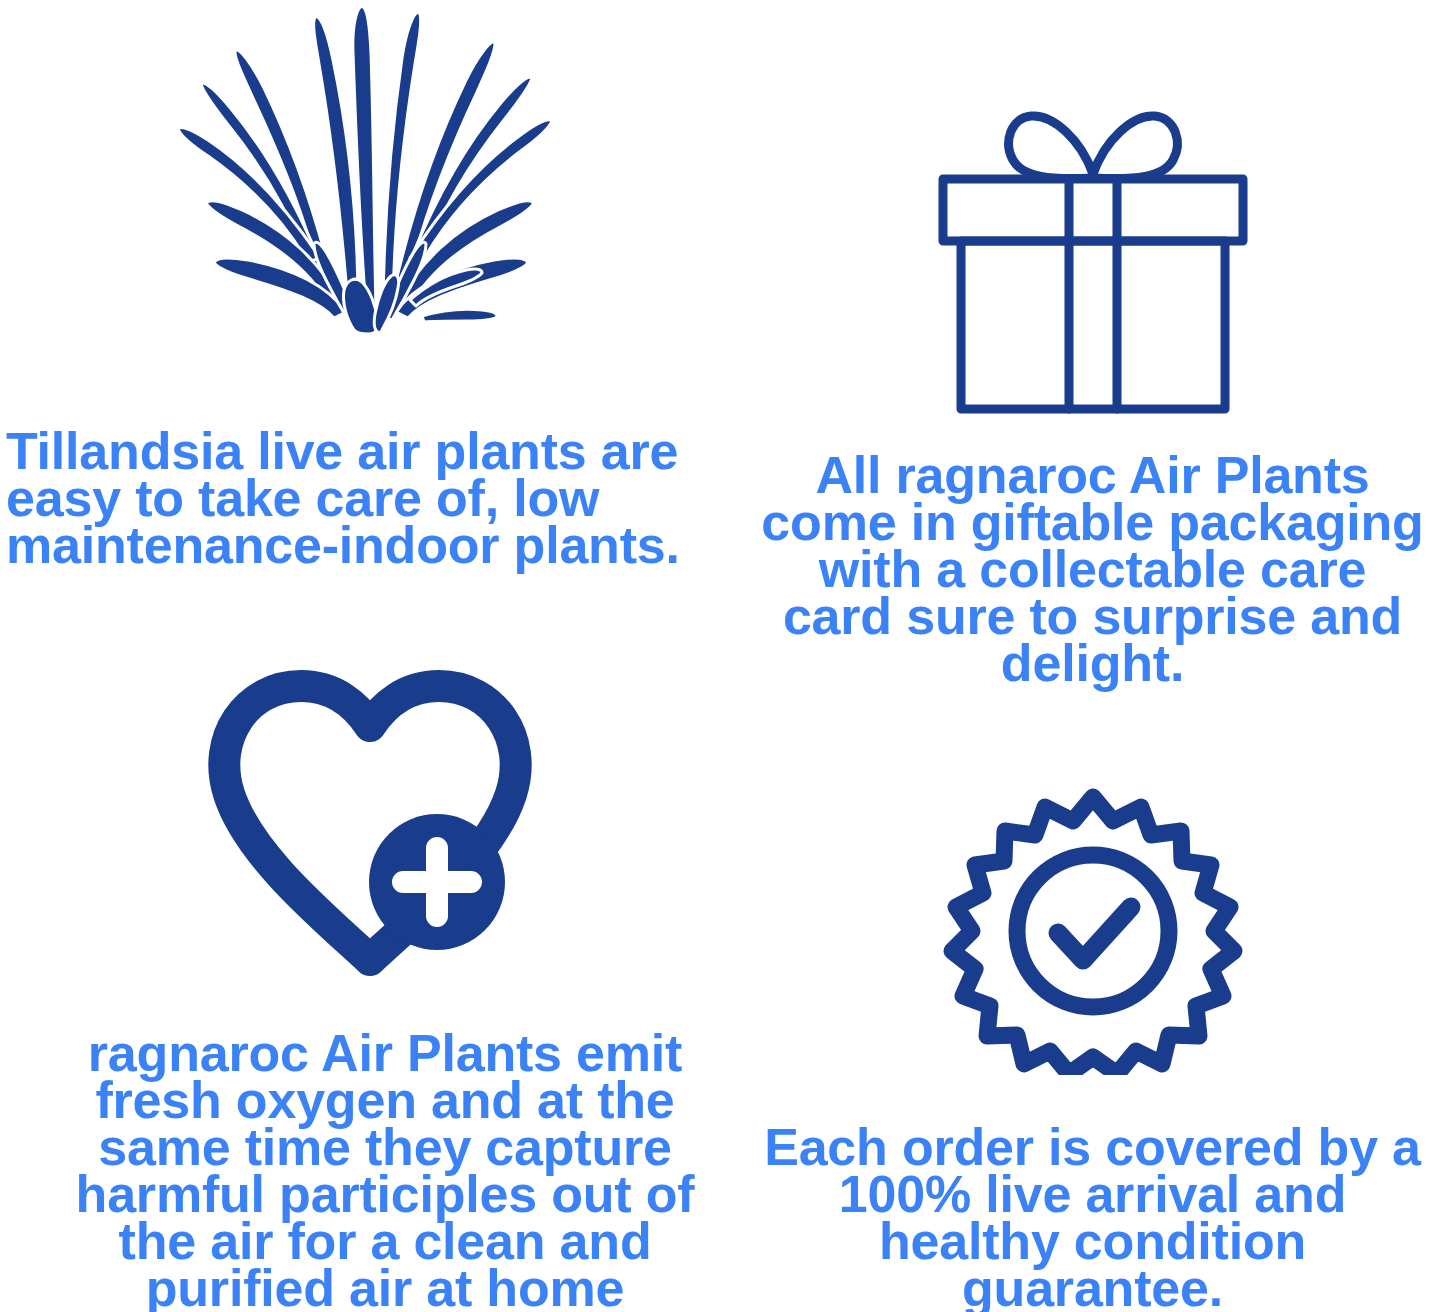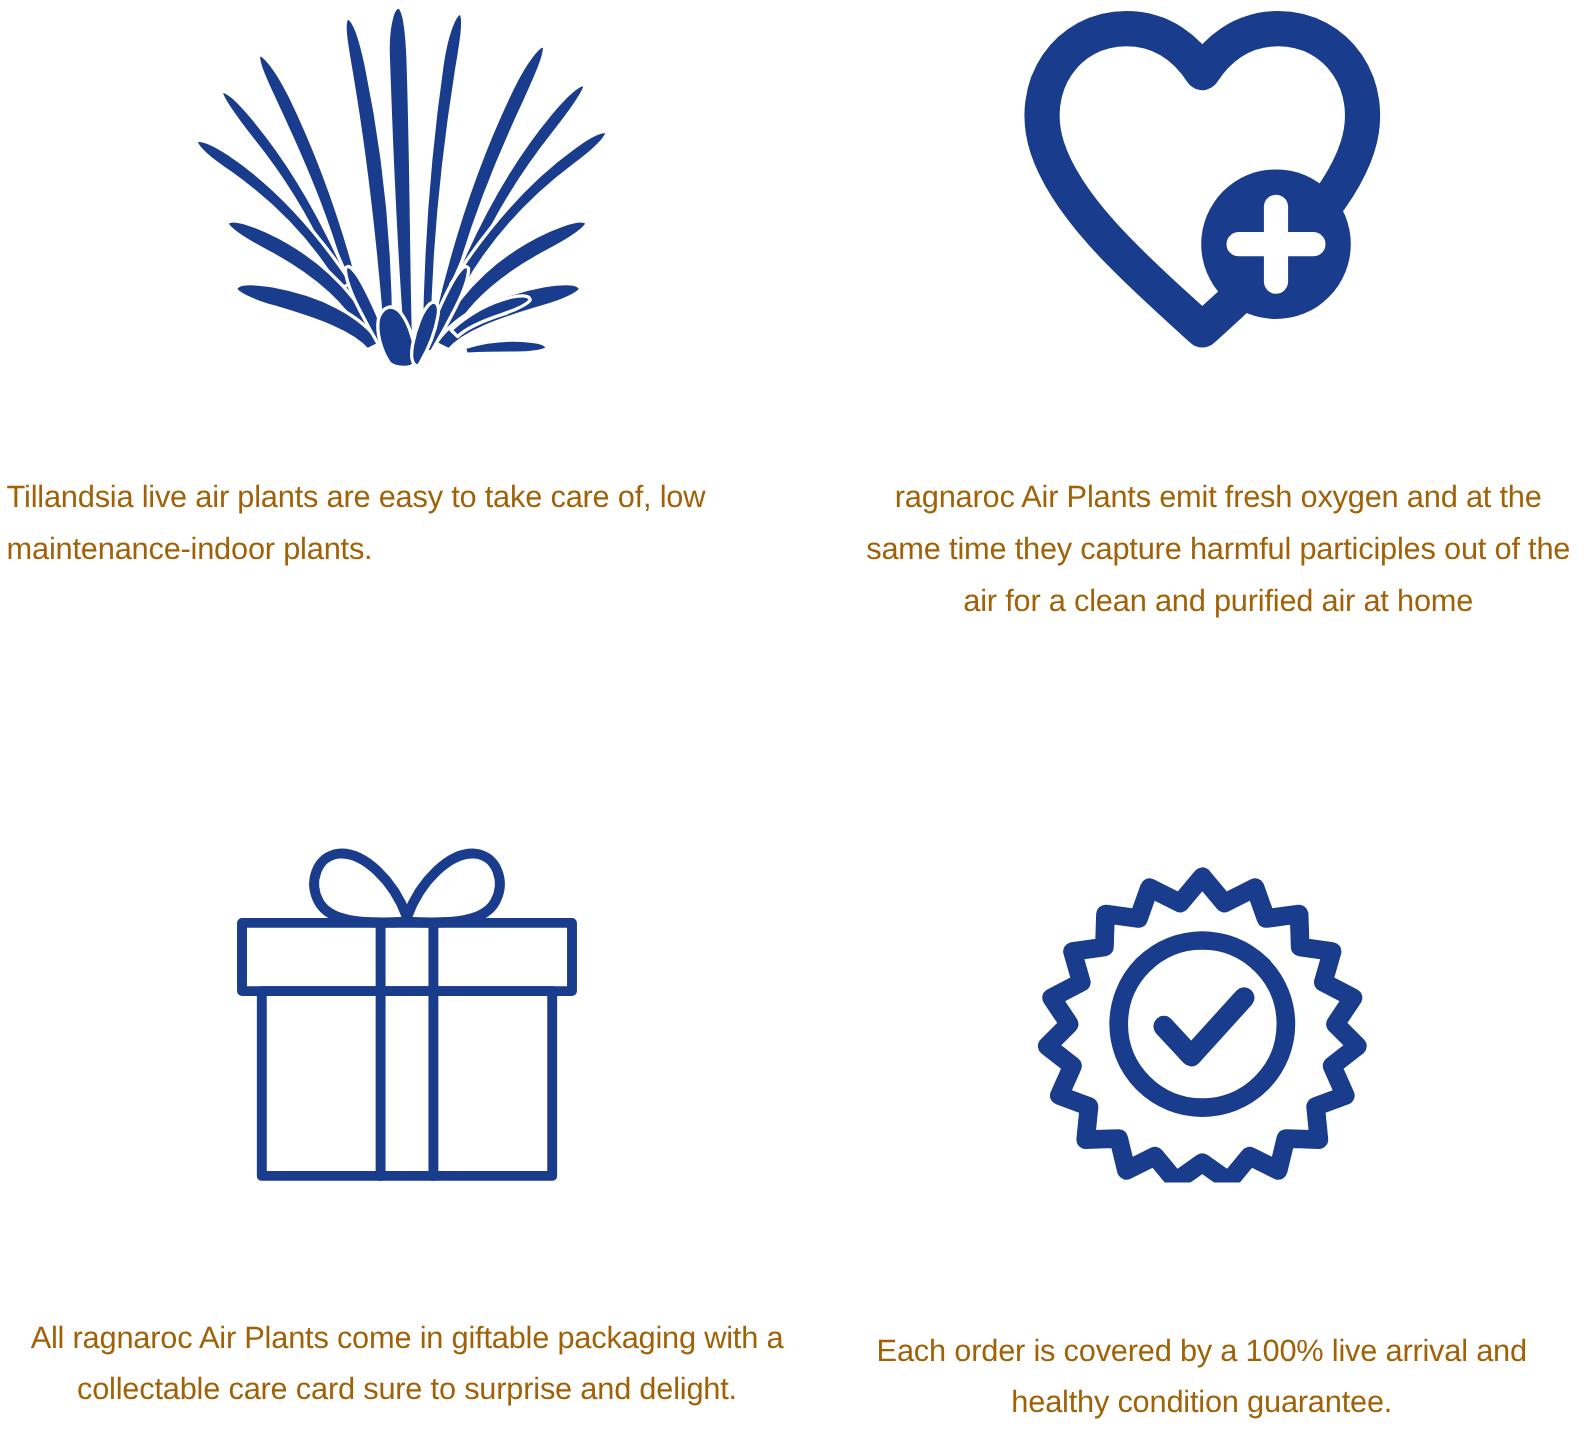--- a/index.html
+++ b/index.html
@@ -31,25 +31,25 @@
   }
   .icon-wrap {
     display: flex;
     align-items: flex-start;
     justify-content: center;
     width: 100%;
   }
   .caption {
     width: 100%;
     text-align: center;
-    font-size: 28px;
+    font-size: 52px;
     line-height: 47px;
     letter-spacing: -0.2px;
-    color: #a16207;
-    font-weight: 400;
+    color: #3b82f6;
+    font-weight: 700;
     box-sizing: border-box;
   }
   
   .cell-plant .icon-wrap { height: 420px; }
   .cell-plant .caption {
     padding: 0 4px;
     margin-top: 8px;
     text-align: left;
     padding-left: 6px;
   }
@@ -107,39 +107,20 @@
           <path d="M252 316 C272 310 294 308 312 310 C322 311 328 313 327 317 C322 320 311 321 298 321 C280 321 264 321 254 322 Z"></path>
 
           <path d="M184 330 C176 318 172 302 174 290 C177 280 185 276 192 282 C200 290 206 306 208 322 C209 330 206 334 198 334 C192 334 187 333 184 330 Z"></path>
           <path d="M212 330 C220 316 226 300 228 288 C230 278 227 272 221 276 C214 282 208 298 205 314 C203 326 205 332 210 333 Z"></path>
         </g>
       </svg>
     </div>
     <div class="caption">Tillandsia live air plants are easy to take care of, low maintenance-indoor plants.</div>
   </div>
 
-  <div class="feature-cell cell-heart">
-    <div class="icon-wrap">
-      <svg width="330" height="320" viewBox="0 0 330 320" aria-hidden="true">
-
-        <path d="M165 300
-                 C 120 258 44 196 24 134
-                 C 6 78 42 26 96 26
-                 C 130 26 152 46 165 66
-                 C 178 46 200 26 234 26
-                 C 288 26 324 78 306 134
-                 C 286 196 210 258 165 300 Z" fill="none" stroke="#1A3C8C" stroke-width="32" stroke-linejoin="round" stroke-linecap="round"></path>
-
-        <circle cx="232" cy="222" r="68" fill="#1A3C8C"></circle>
-        <path d="M232 188 L232 256 M198 222 L266 222" fill="none" stroke="#ffffff" stroke-width="22" stroke-linecap="round"></path>
-      </svg>
-    </div>
-    <div class="caption">ragnaroc Air Plants emit fresh oxygen and at the same time they capture harmful participles out of the air for a clean and purified air at home</div>
-  </div>
-
   <div class="feature-cell cell-gift">
     <div class="icon-wrap">
       <svg width="320" height="320" viewBox="0 0 320 320" aria-hidden="true">
         <g fill="none" stroke="#1A3C8C" stroke-width="9" stroke-linejoin="round" stroke-linecap="round">
 
           <path d="M160 74 C 148 40 120 14 98 16 C 78 18 70 42 80 60 C 90 78 118 80 160 78 Z"></path>
 
           <path d="M160 74 C 172 40 200 14 222 16 C 242 18 250 42 240 60 C 230 78 202 80 160 78 Z"></path>
 
           <rect x="10" y="79" width="300" height="62"></rect>
@@ -148,20 +129,39 @@
 
           <path d="M136 79 L136 141"></path>
           <path d="M184 79 L184 141"></path>
 
           <path d="M136 141 L136 309"></path>
           <path d="M184 141 L184 309"></path>
         </g>
       </svg>
     </div>
     <div class="caption">All ragnaroc Air Plants come in giftable packaging with a collectable care card sure to surprise and delight.</div>
+  </div>
+
+  <div class="feature-cell cell-heart">
+    <div class="icon-wrap">
+      <svg width="330" height="320" viewBox="0 0 330 320" aria-hidden="true">
+
+        <path d="M165 300
+                 C 120 258 44 196 24 134
+                 C 6 78 42 26 96 26
+                 C 130 26 152 46 165 66
+                 C 178 46 200 26 234 26
+                 C 288 26 324 78 306 134
+                 C 286 196 210 258 165 300 Z" fill="none" stroke="#1A3C8C" stroke-width="32" stroke-linejoin="round" stroke-linecap="round"></path>
+
+        <circle cx="232" cy="222" r="68" fill="#1A3C8C"></circle>
+        <path d="M232 188 L232 256 M198 222 L266 222" fill="none" stroke="#ffffff" stroke-width="22" stroke-linecap="round"></path>
+      </svg>
+    </div>
+    <div class="caption">ragnaroc Air Plants emit fresh oxygen and at the same time they capture harmful participles out of the air for a clean and purified air at home</div>
   </div>
 
   <div class="feature-cell cell-badge">
     <div class="icon-wrap">
       <svg width="300" height="290" viewBox="0 0 300 290" aria-hidden="true">
 
         <path d="M150 12
                  L170 36 L198 22 L208 50 L238 46 L239 76 L268 80 L260 108
                  L287 122 L271 146 L291 166 L268 184 L280 211 L253 221
                  L256 251 L226 250 L219 279 L193 266 L174 289 L150 272

